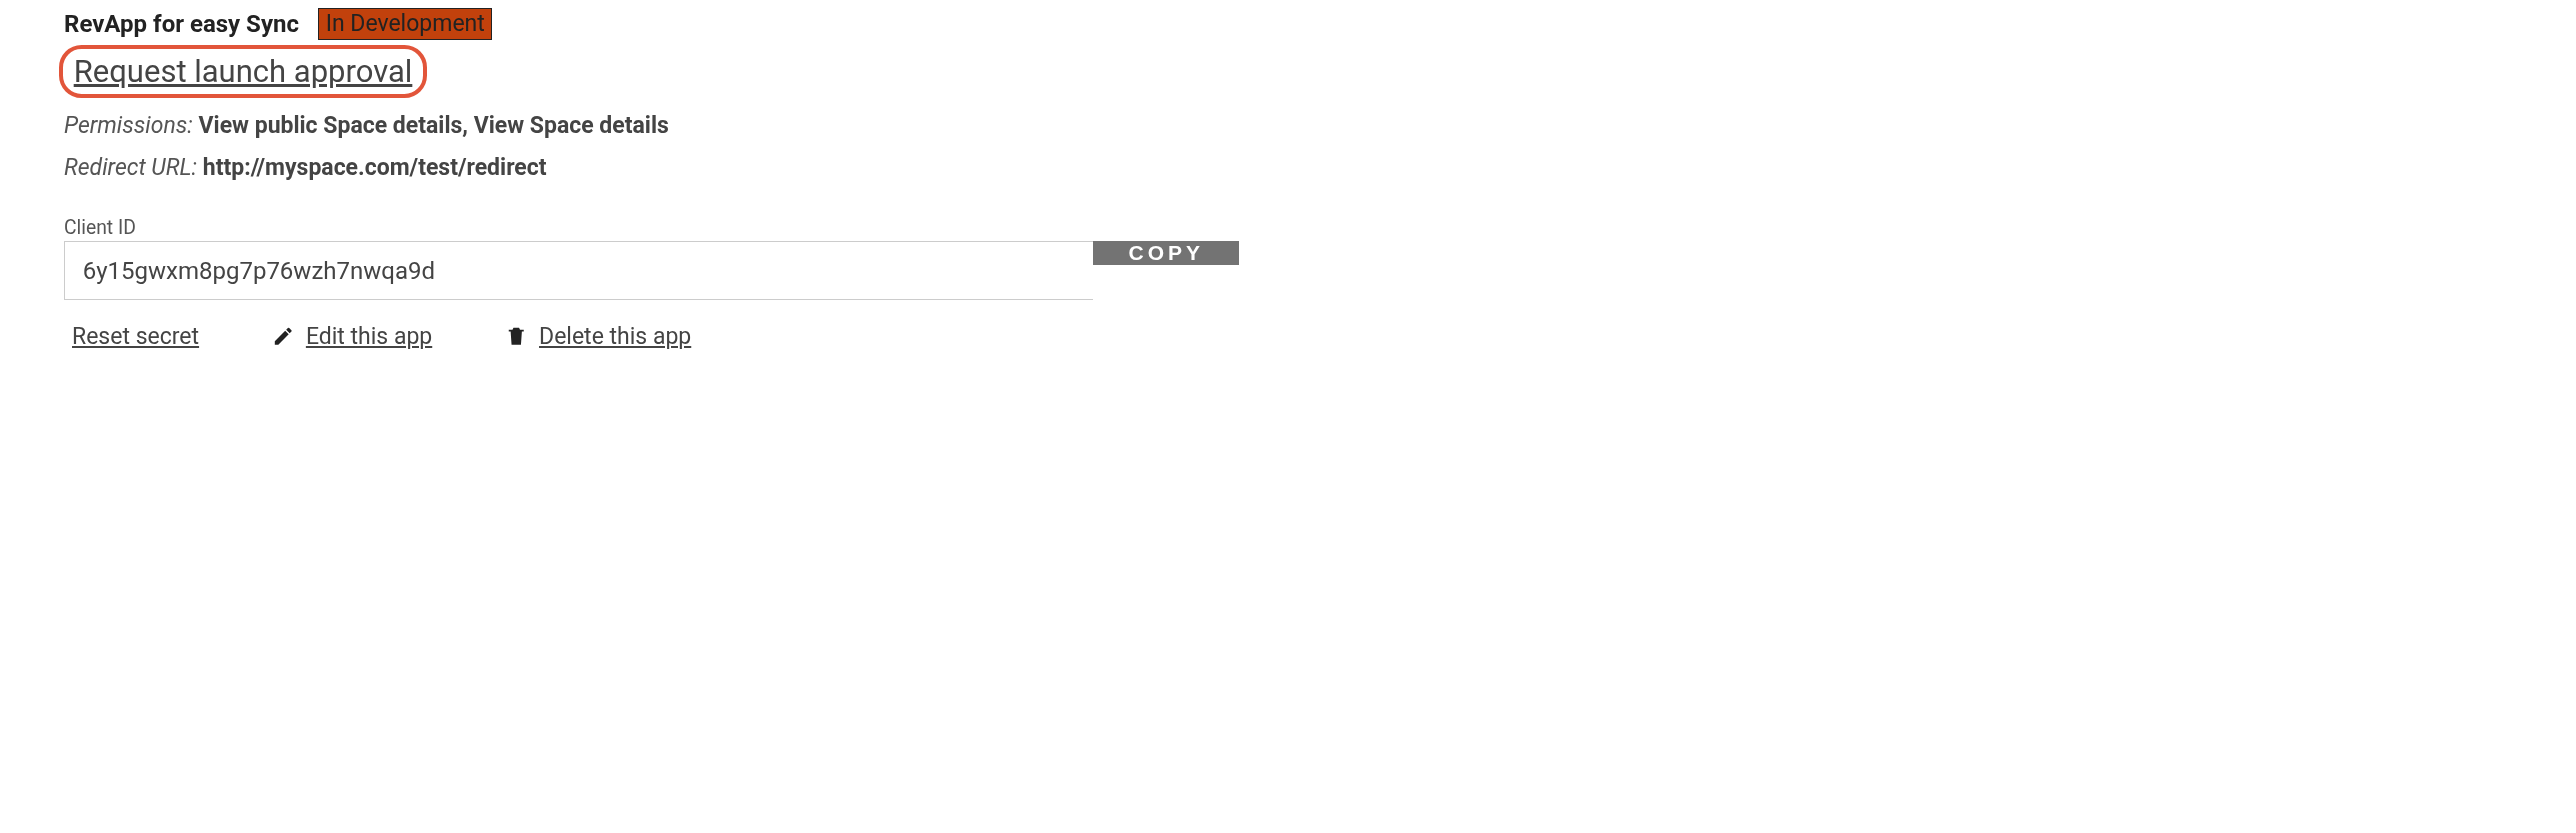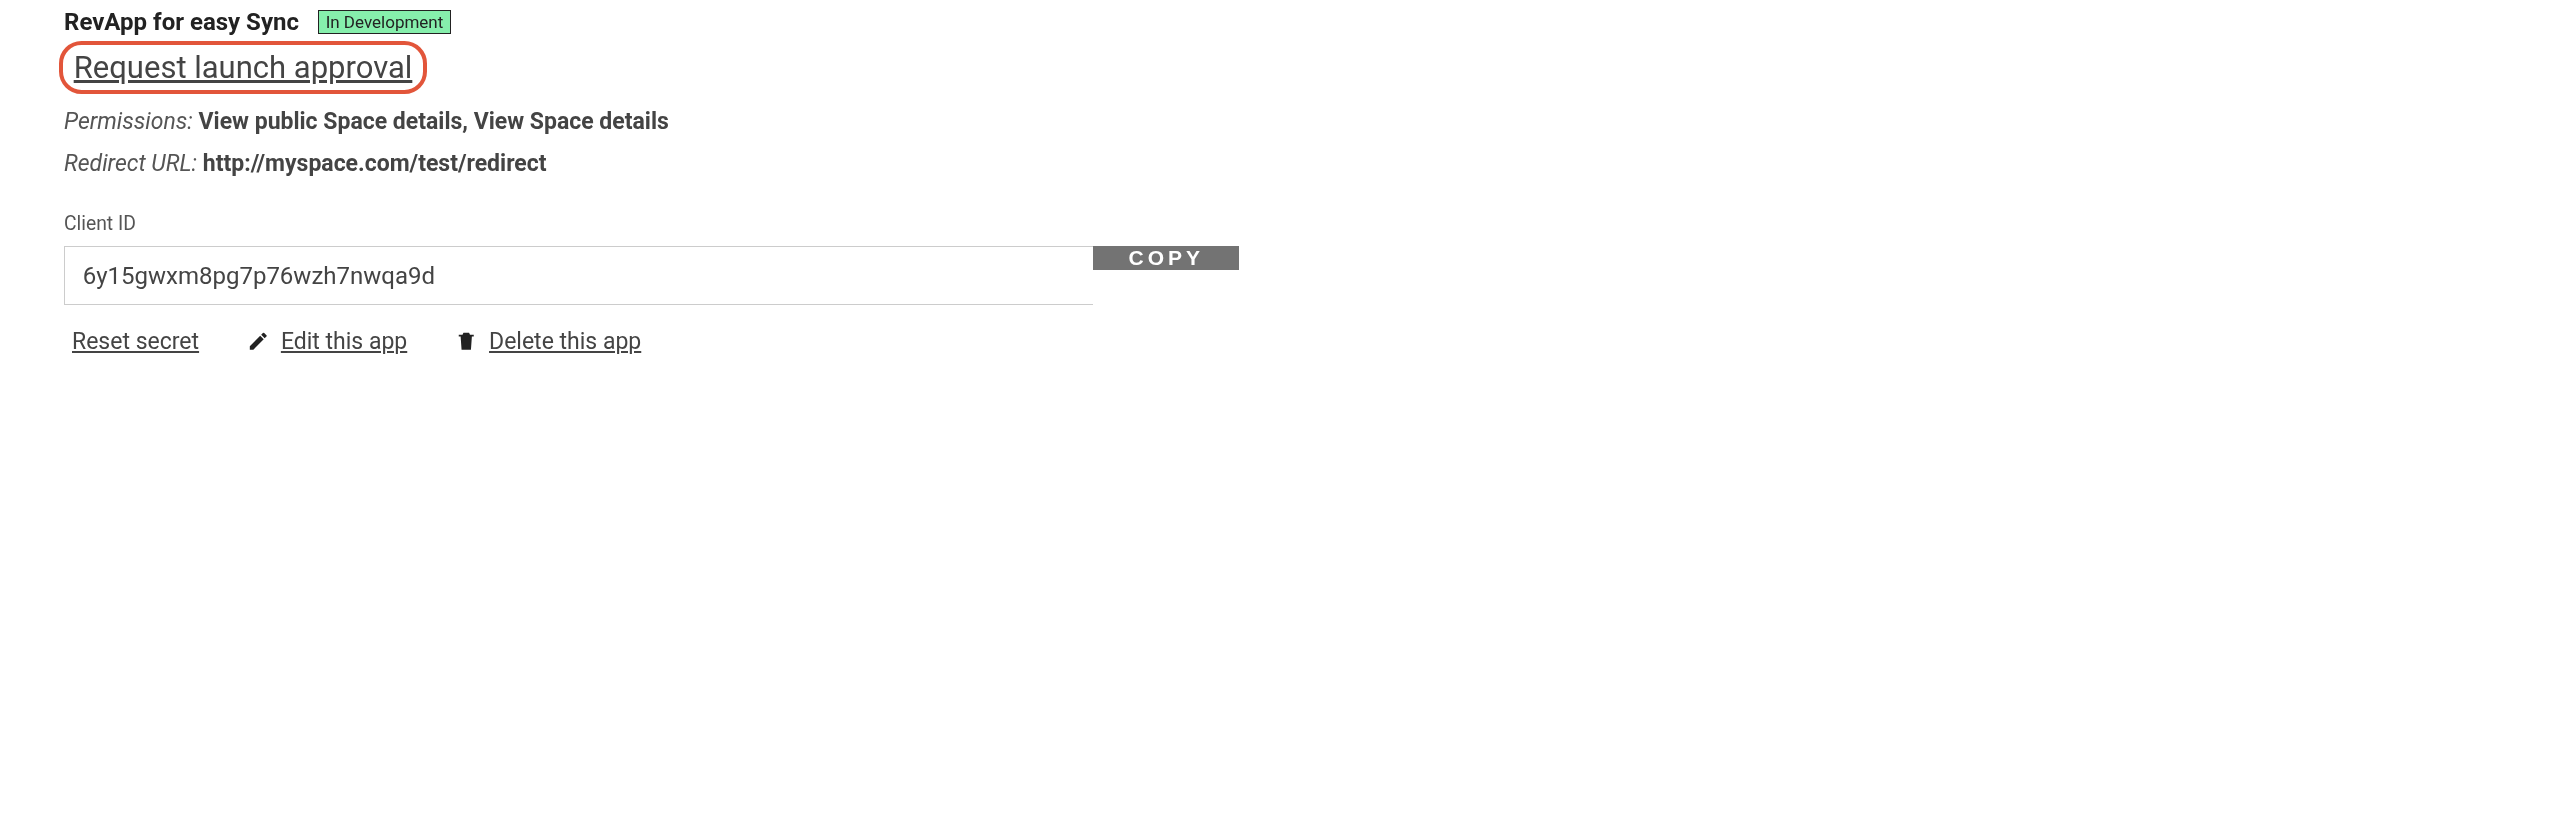--- a/index.html
+++ b/index.html
@@ -18,23 +18,23 @@
       margin-bottom: 9.7px;
     }
     .app-title {
       font-size: 24px;
       font-weight: 700;
       color: #222;
     }
     .status-badge {
       border: 1.6px solid #222;
       padding: 0px 6.4px;
-      font-size: 17px;
+      font-size: 23px;
       color: #222;
-      background: #86efac;
+      background: #c2410c;
       line-height: 1.3;
     }
     .request-wrap {
       position: relative;
       display: inline-block;
       margin-bottom: 19.3px;
       padding: 3.2px 9.7px;
     }
     .request-link {
       font-size: 31px;
@@ -56,21 +56,21 @@
       font-size: 23px;
       color: #555;
       margin-bottom: 14.5px;
     }
     .detail-label { color: #555; font-style: italic; }
     .detail-value { font-weight: 700; color: #444; }
     .section-gap { height: 21px; }
     .field-label {
       font-size: 19.3px;
       color: #555;
-      margin-bottom: 11px;
+      margin-bottom: 2px;
     }
     .client-row {
       display: flex;
       align-items: flex-start;
       margin-bottom: 22.5px;
     }
     .client-input {
       flex: 1;
       border: 0.8px solid #ccc;
       border-right: none;
@@ -86,21 +86,21 @@
       border: none;
       padding: 0 35px;
       font-size: 21px;
       font-weight: 700;
       letter-spacing: 4px;
       cursor: pointer;
     }
     .actions-row {
       display: flex;
       align-items: center;
-      gap: 48px;
+      gap: 73px;
       margin-left: 8px;
     }
     .action-item {
       display: inline-flex;
       align-items: center;
       gap: 11.3px;
       cursor: pointer;
     }
     .action-link {
       font-size: 23px;

